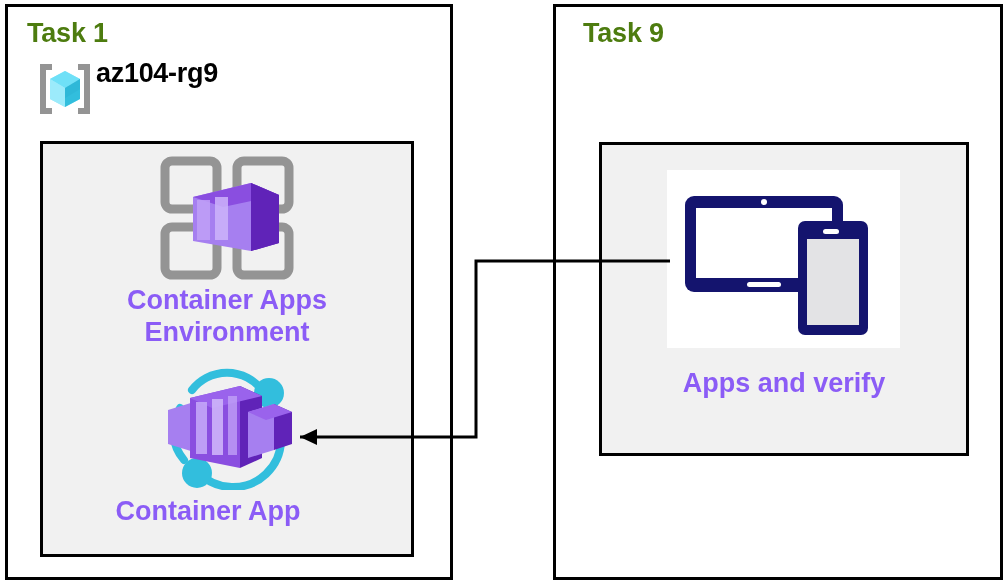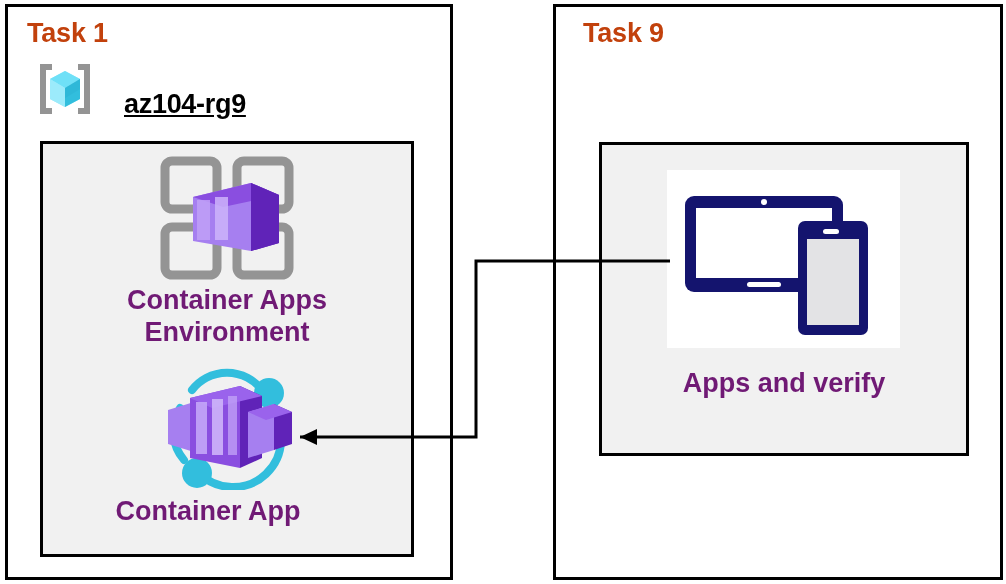--- a/index.html
+++ b/index.html
@@ -25,36 +25,35 @@
     border: 3px solid #000000;
     box-sizing: border-box;
   }
   #task1-panel { left: 5px;   top: 4px; width: 448px; height: 576px; }
   #task2-panel { left: 553px; top: 4px; width: 450px; height: 576px; }
 
   .task-title {
     position: absolute;
     font-size: 27px;
     font-weight: bold;
-    color: #c2410c;
+    color: #4d7c0f;
     letter-spacing: -0.2px;
     white-space: nowrap;
   }
   #task1-title { left: 27px;  top: 18px; }
   #task2-title { left: 583px; top: 18px; }
 
   
   #rg-row {
     position: absolute;
     left: 34px;
     top: 58px;
     display: flex;
-    align-items: flex-end;
-    gap: 28px;
-    text-decoration: underline;
+    align-items: flex-start;
+    gap: 0;
   }
   #rg-label {
     font-size: 27px;
     font-weight: bold;
     color: #000000;
     white-space: nowrap;
     letter-spacing: -0.3px;
   }
 
   
@@ -75,21 +74,21 @@
     width: 233px;
     height: 178px;
     background: #ffffff;
   }
 
   
   .node-label {
     position: absolute;
     font-size: 27px;
     font-weight: bold;
-    color: #701a75;
+    color: #8b5cf6;
     text-align: center;
     line-height: 1.18;
     white-space: pre-line;
   }
   #cae-label   { left: 40px;  top: 285px; width: 374px; }
   #capp-label  { left: 40px;  top: 496px; width: 336px; }
   #verify-label{ left: 599px; top: 368px; width: 370px; }
 
   
   .icon-abs { position: absolute; }

